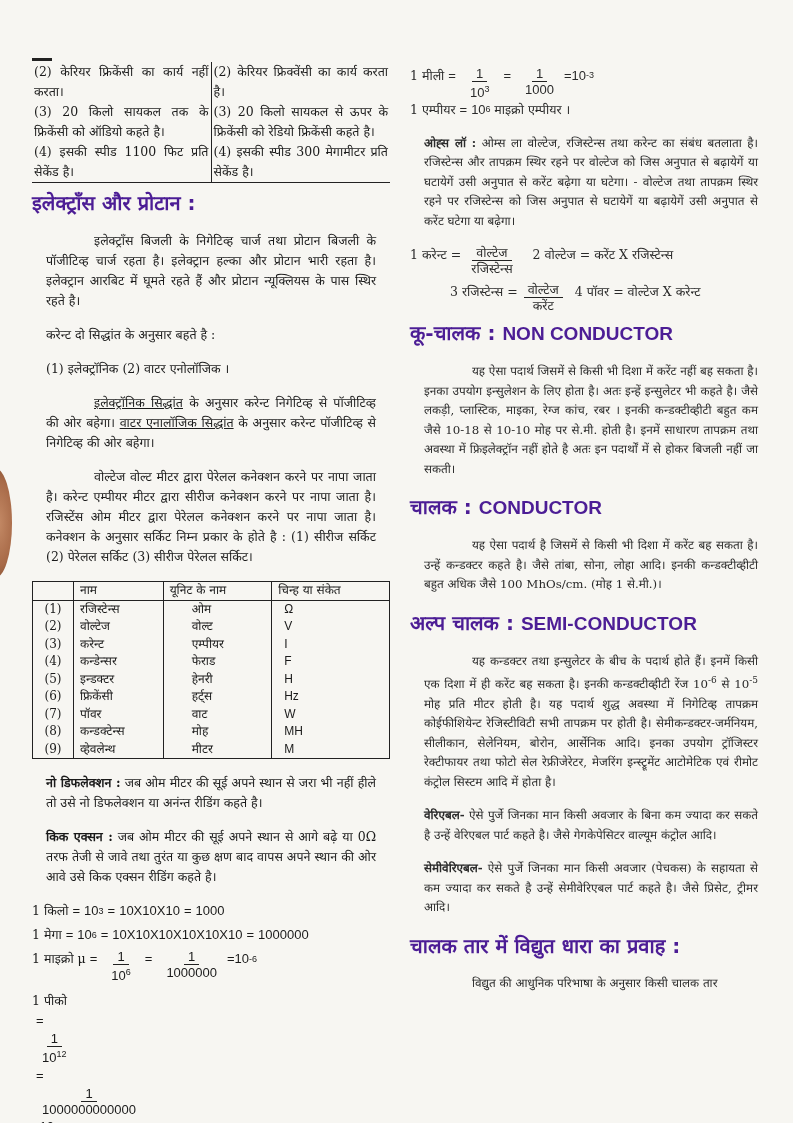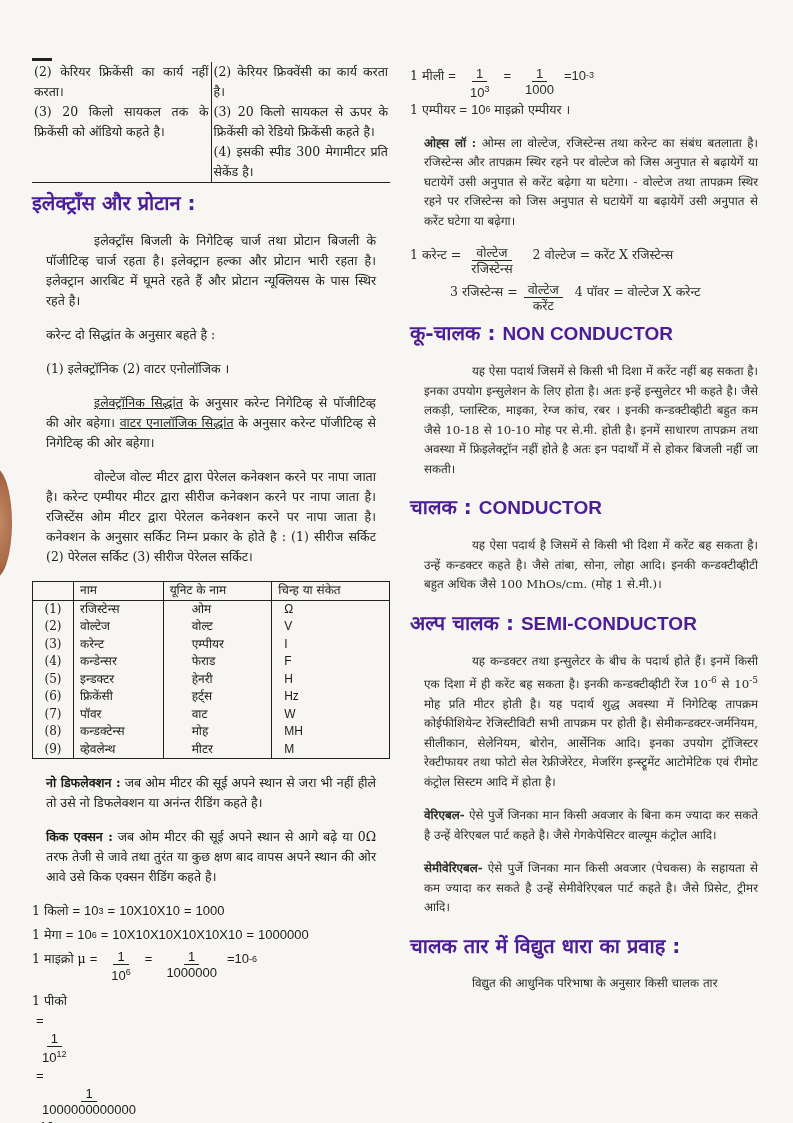--- a/index.html
+++ b/index.html
@@ -53,20 +53,21 @@
 
 <div class="page">
   <div class="thumb"></div>
   <div class="page-mark"></div>
 
   <div class="col-left">
     <div class="compare">
       <div class="c">
         <p>(2) केरियर फ्रिकेंसी का कार्य नहीं करता।</p>
         <p>(3) 20 किलो सायकल तक के फ्रिकेंसी को ऑडियो कहते है।</p>
+        <p>(4) इसकी स्पीड 1100 फिट प्रति सेकेंड है।</p>
       </div>
       <div class="c">
         <p>(2) केरियर फ्रिक्वेंसी का कार्य करता है।</p>
         <p>(3) 20 किलो सायकल से ऊपर के फ्रिकेंसी को रेडियो फ्रिकेंसी कहते है।</p>
         <p>(4) इसकी स्पीड 300 मेगामीटर प्रति सेकेंड है।</p>
       </div>
     </div>
 
     <h2 class="h">इलेक्ट्रॉंस और प्रोटान :</h2>
     <p class="indent">इलेक्ट्रॉंस बिजली के निगेटिव्ह चार्ज तथा प्रोटान बिजली के पॉजीटिव्ह चार्ज रहता है। इलेक्ट्रान हल्का और प्रोटान भारी रहता है। इलेक्ट्रान आरबिट में घूमते रहते हैं और प्रोटान न्यूक्लियस के पास स्थिर रहते है।</p>

